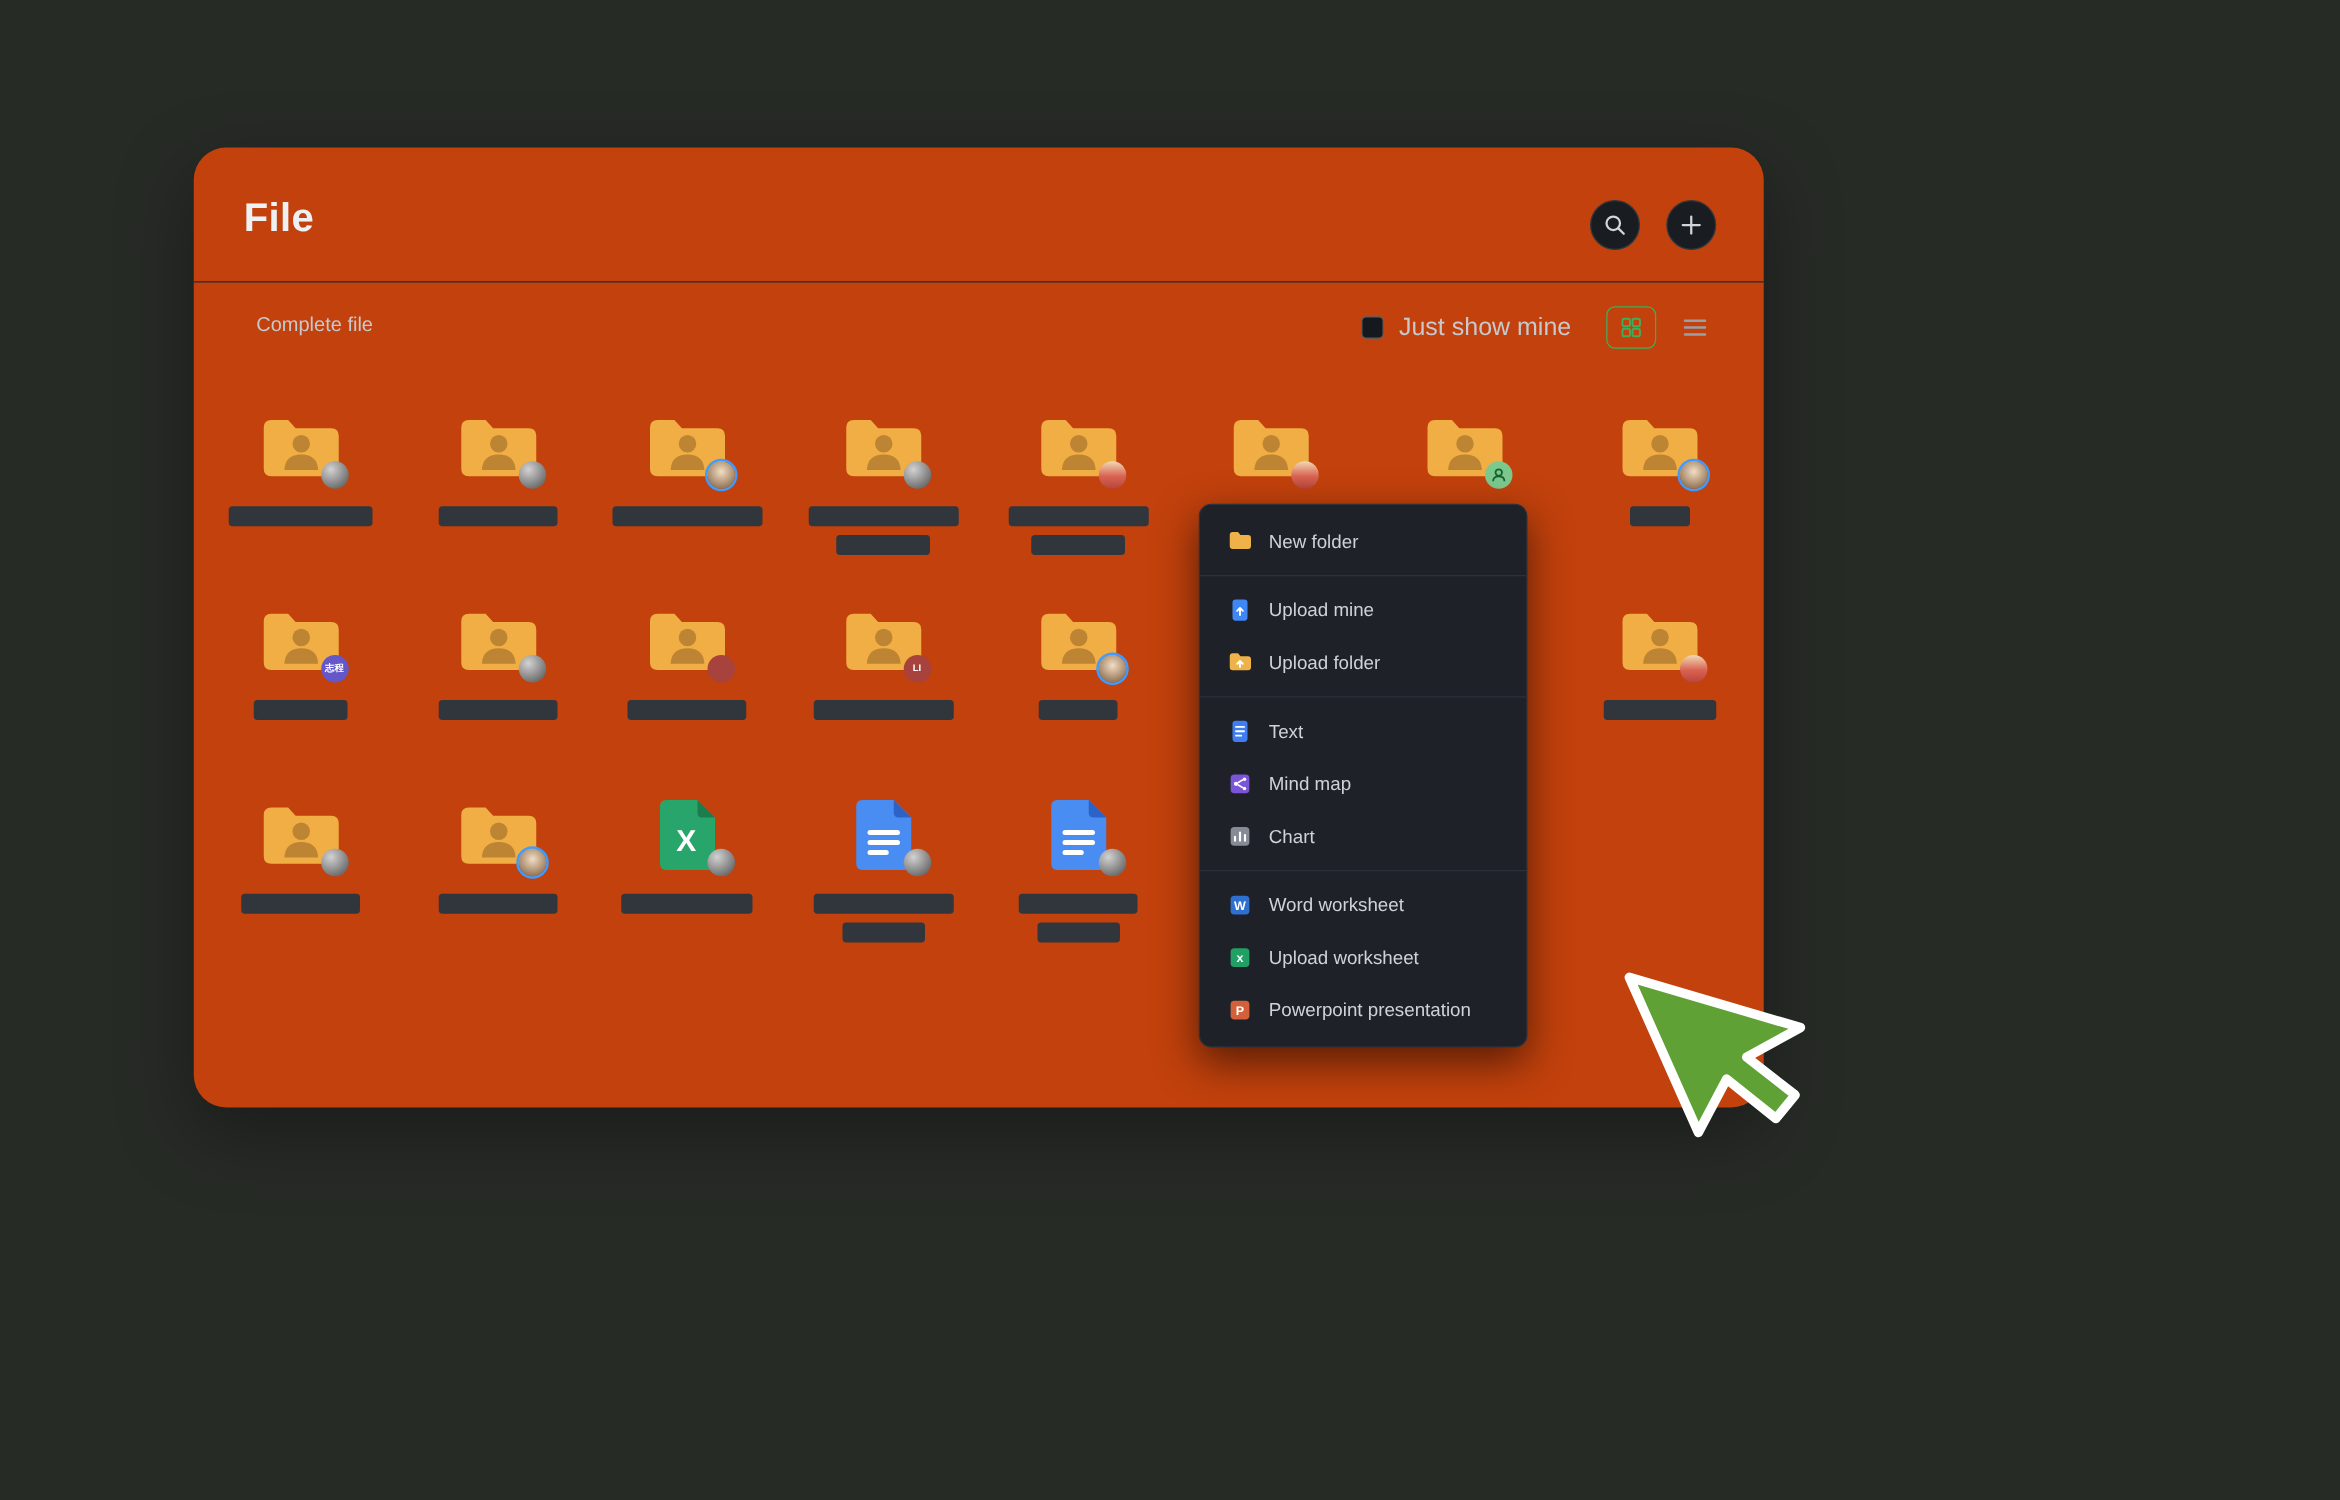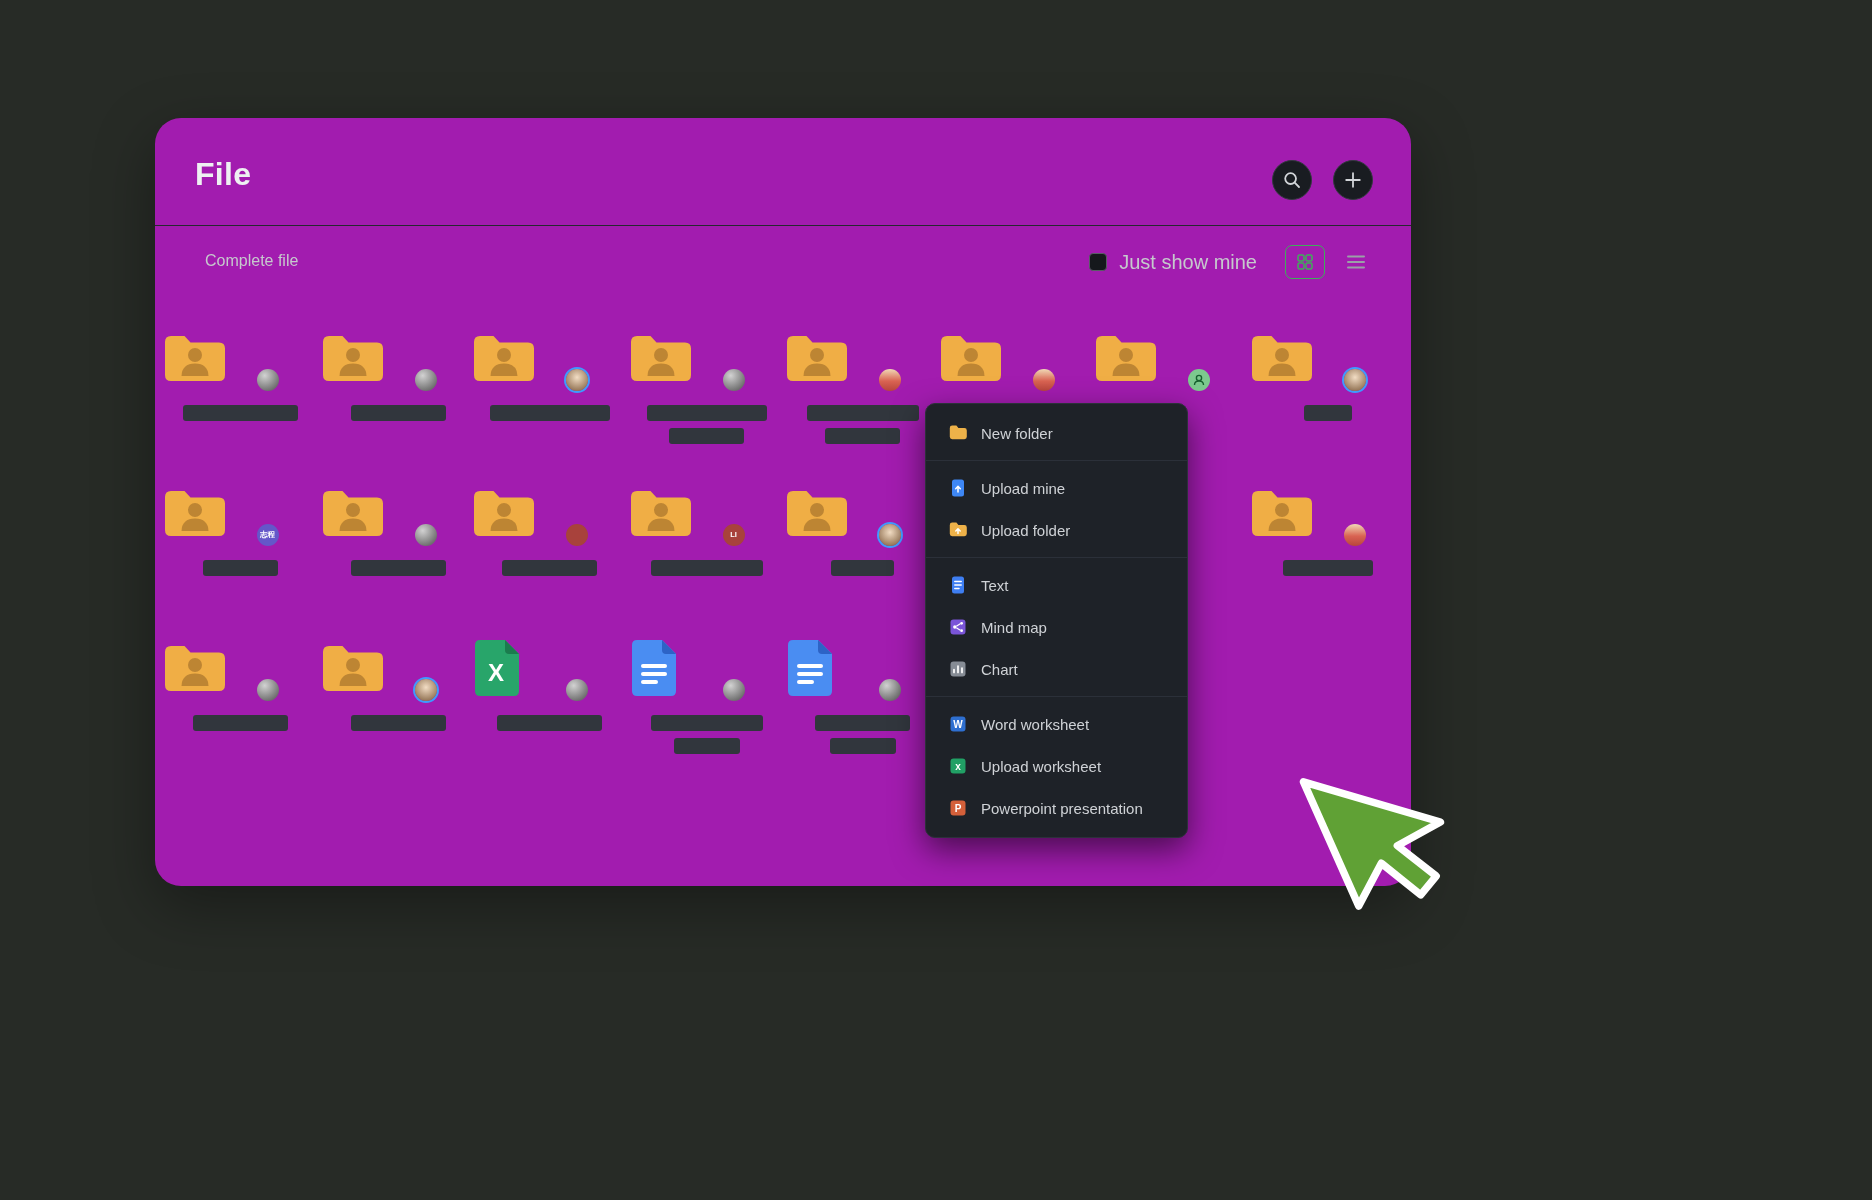--- a/index.html
+++ b/index.html
@@ -4,57 +4,57 @@
 <style>
   html,body{margin:0;padding:0}
   body{
     width:1872px;height:1200px;overflow:hidden;
     background:#272b26;
     font-family:"Liberation Sans",sans-serif;
     position:relative;
   }
   .app{
     position:absolute;left:155px;top:118px;width:1256px;height:768px;
-    background:#a21caf;border-radius:26px;
+    background:#c2410c;border-radius:26px;
     box-shadow:0 20px 60px rgba(0,0,0,.35);
   }
   
   .app-header{position:absolute;left:0;top:0;right:0;height:107px;border-bottom:1px solid #26292f}
   .page-title{position:absolute;left:40px;top:38px;margin:0;font-size:32px;font-weight:700;color:#eef0f2;letter-spacing:.3px}
   .hdr-actions{position:absolute;right:38px;top:42px;display:flex;gap:21px}
   .circle-btn{width:40px;height:40px;border-radius:50%;background:#191c21;border:1px solid #33383f;display:flex;align-items:center;justify-content:center;cursor:pointer;padding:0}
   
   .subheader{position:absolute;left:0;top:107px;right:0;height:76px}
   .section-label{position:absolute;left:50px;top:27px;font-size:16px;color:#c6c9cd}
   .sub-right{position:absolute;right:36px;top:20px;display:flex;align-items:center;gap:12px}
   .checkbox{width:18px;height:18px;border:1.5px solid #585d65;border-radius:4px;background:#15181c;cursor:pointer;box-sizing:border-box}
   .filter-label{font-size:20px;color:#c6c9cd;margin-right:16px}
   .view-btn{width:40px;height:34px;border-radius:7px;border:1.5px solid #3fae5a;background:transparent;display:flex;align-items:center;justify-content:center;cursor:pointer;padding:0}
   .list-btn{width:38px;height:34px;border:none;background:transparent;display:flex;align-items:center;justify-content:center;cursor:pointer;padding:0}
   
   .file-grid{position:absolute;left:0;top:0;right:0;bottom:0}
   .cell{position:absolute;width:157px;cursor:pointer}
-  .icon-wrap{position:relative;height:70px;display:flex;align-items:center;}
+  .icon-wrap{position:relative;height:70px;display:flex;align-items:center;justify-content:center}
   .bars{margin-top:12px;display:flex;flex-direction:column;align-items:center;gap:7px}
   .bar{height:16px;border-radius:3px;background:#31363d}
   .avatar{
     position:absolute;width:22px;height:22px;border-radius:50%;
     left:calc(50% + 16px);top:46px;
     display:flex;align-items:center;justify-content:center;overflow:hidden;
   }
   .avatar i{font-style:normal;font-size:7.5px;line-height:1;color:#fff;font-weight:bold;letter-spacing:0}
   .av-photo{background:radial-gradient(circle at 35% 30%,#d2d2d2,#6e6e6e 75%)}
   .av-ring{background:radial-gradient(circle at 50% 38%,#f2ddc4,#8a6a4a 85%);box-shadow:0 0 0 2px #3e9bff}
   .av-char{background:linear-gradient(180deg,#f0d9b5 0%,#d96352 55%,#b8453c 100%)}
   .av-purple{background:#6457c9}
   .av-red{background:#a8423c}
   .av-share{background:#7cc98e}
   
   .context-menu{
-    position:absolute;left:770px;top:285px;width:263px;z-index:5;
+    position:absolute;left:804px;top:285px;width:263px;z-index:5;
     background:#1e2228;border:1px solid #2c313a;border-radius:10px;
     box-shadow:0 12px 32px rgba(0,0,0,.55);
     padding:2px 0;box-sizing:border-box;
   }
   .menu-group{padding:6px 0}
   .menu-divider{height:1px;background:#2b3039;margin:0}
   .menu-item{height:42px;display:flex;align-items:center;gap:13px;padding:0 16px 0 22px;font-size:15px;color:#cfd2d6;cursor:pointer;white-space:nowrap}
   .mi{flex:0 0 auto}
   
   .cursor-overlay{position:absolute;left:1283px;top:775px;z-index:20;pointer-events:none}

